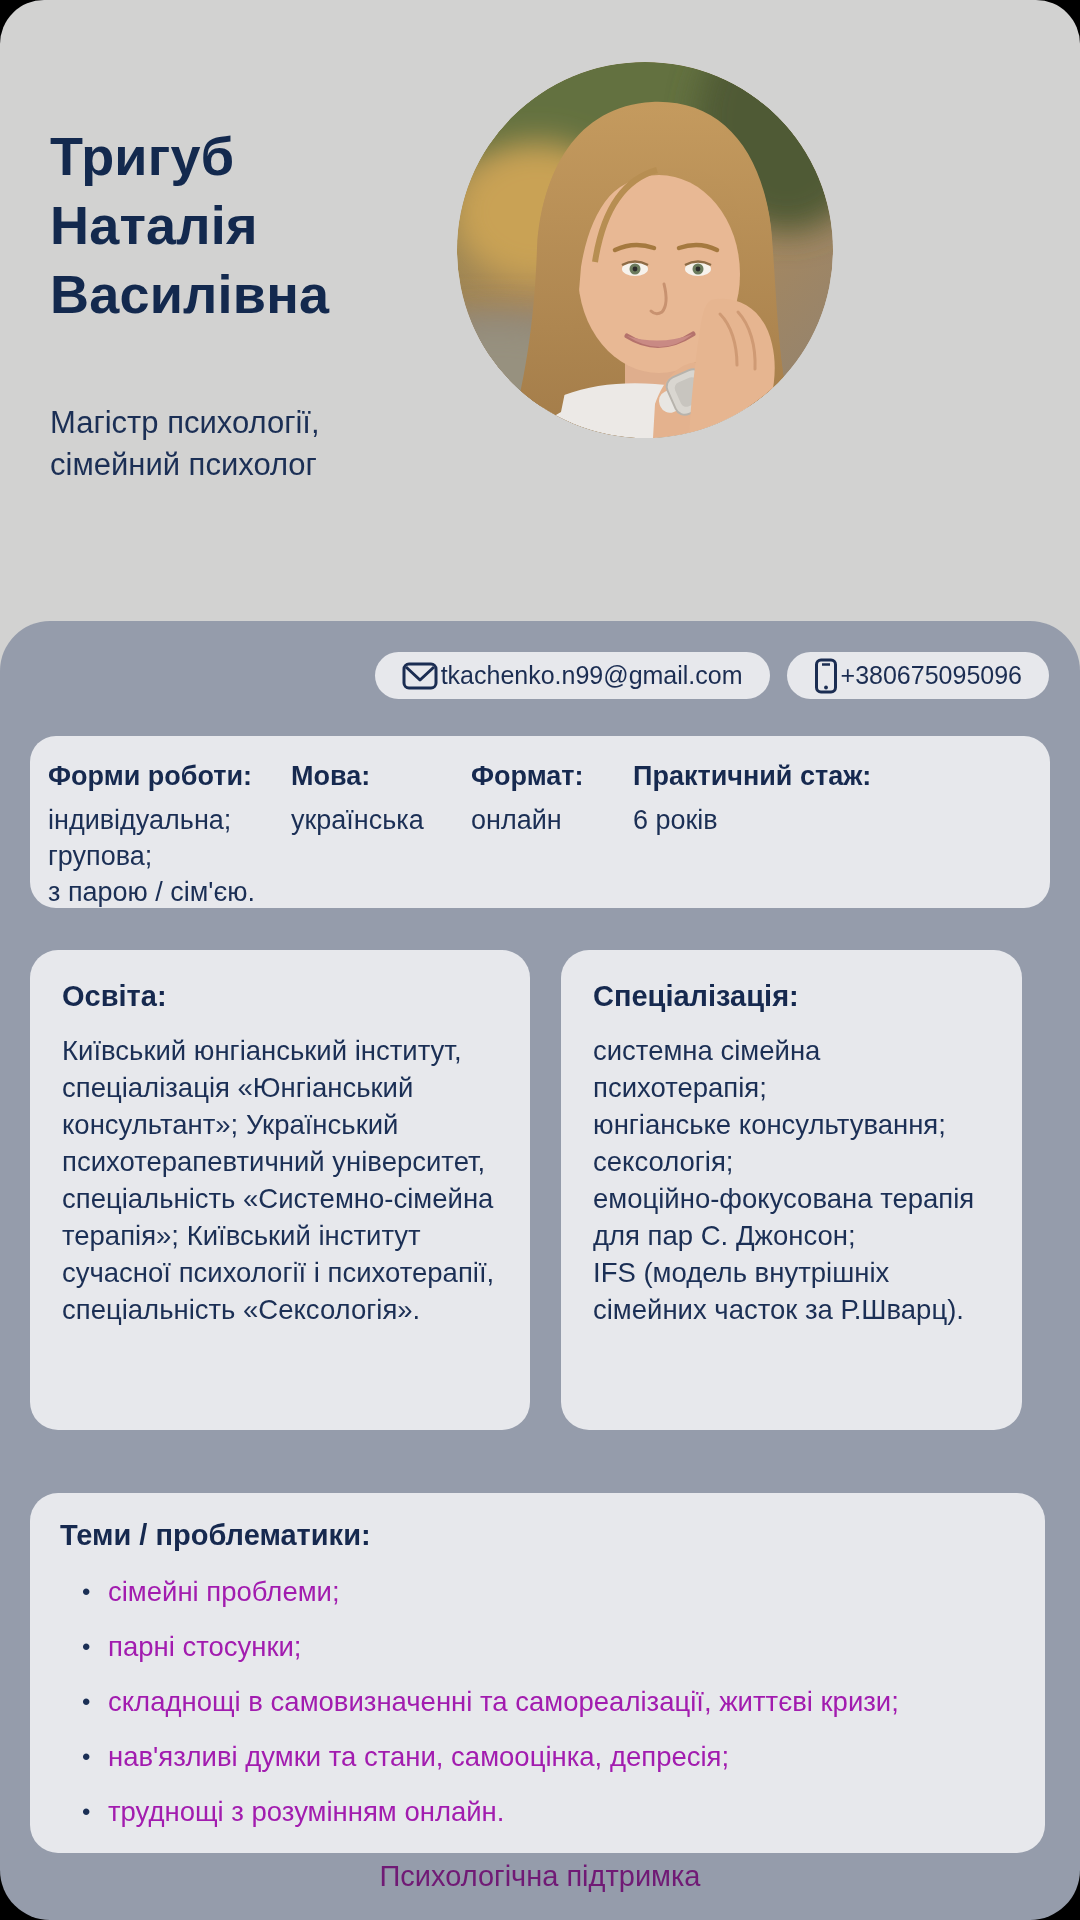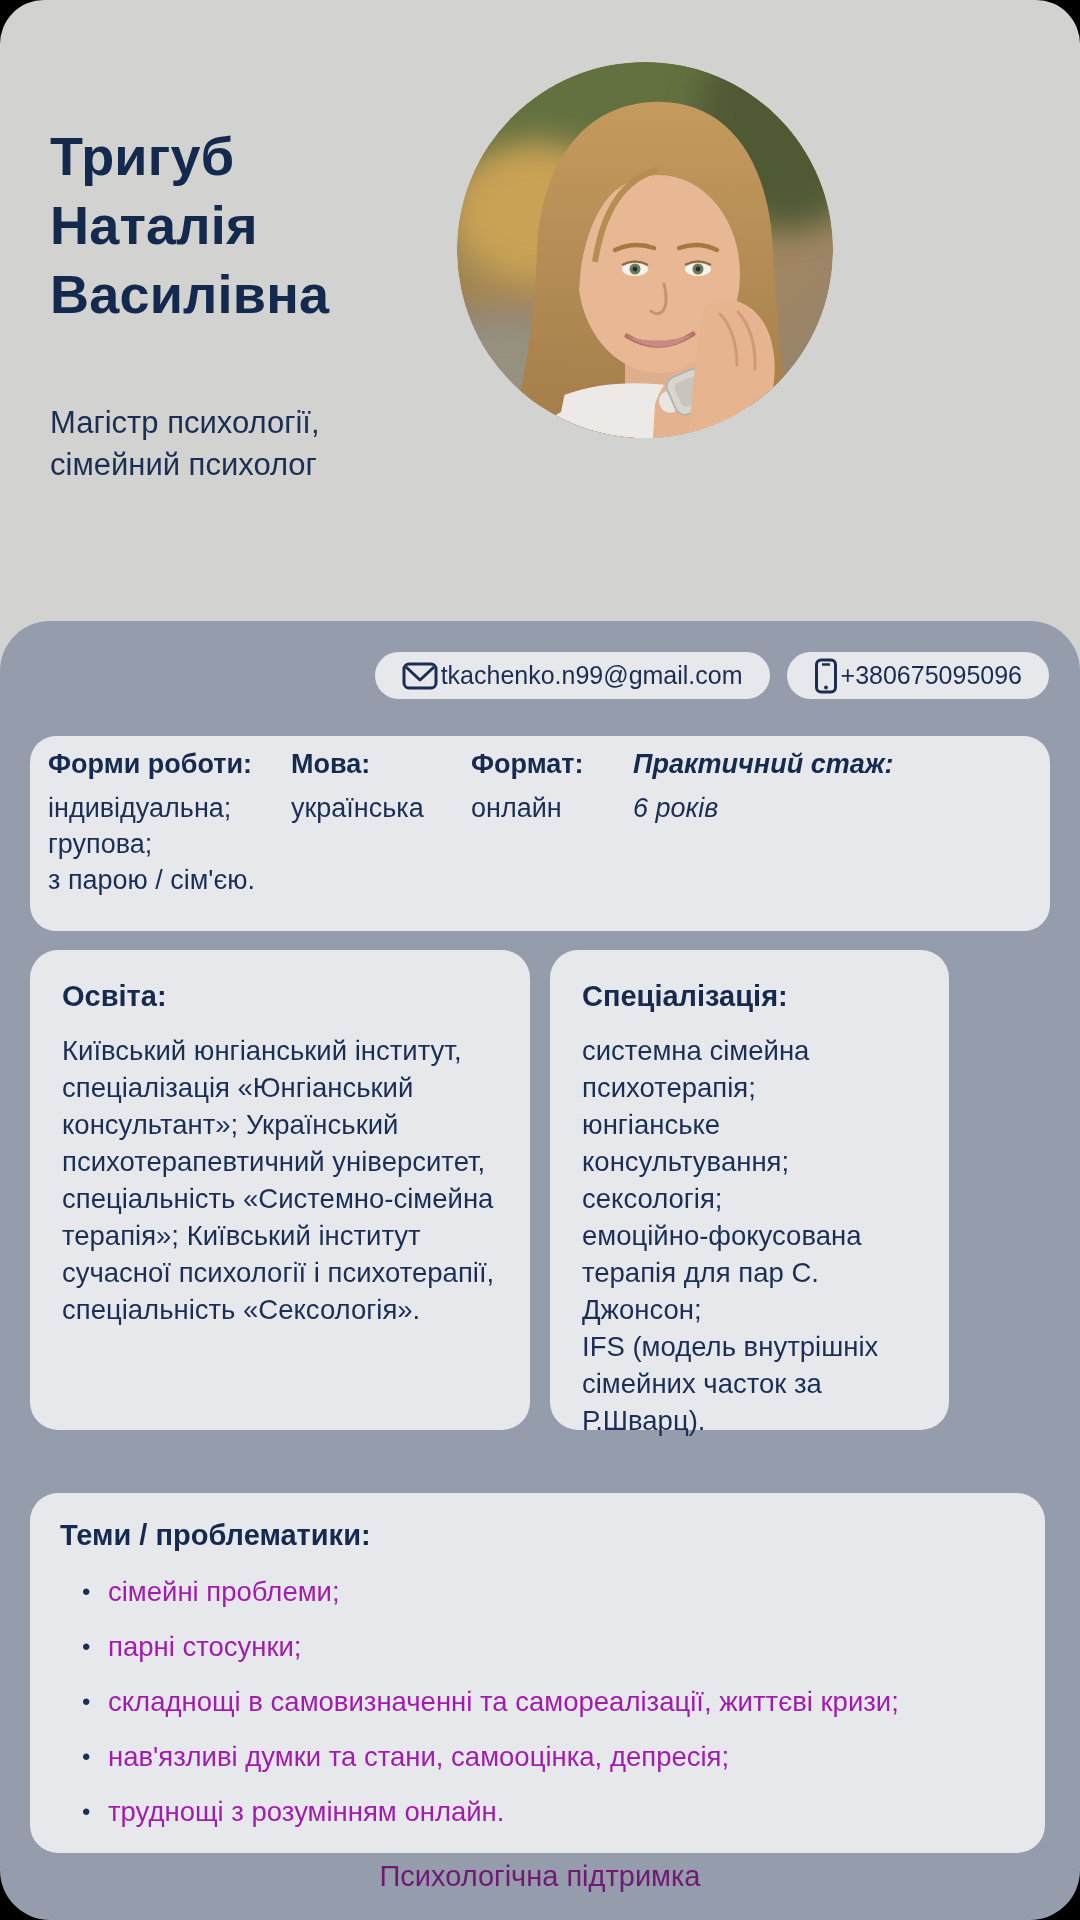--- a/index.html
+++ b/index.html
@@ -39,34 +39,34 @@
   }
   .contacts{position:absolute;top:31px;right:31px;display:flex;gap:17px;}
   .pill{
     height:47px;border-radius:24px;background:#E7E8EC;
     display:flex;align-items:center;gap:3px;padding:0 27px;
     color:#1B2D52;font-size:25px;font-weight:500;cursor:pointer;
   }
   .pill svg{display:block;flex:0 0 auto;}
 
   .info-card{
-    position:absolute;left:30px;top:115px;width:1020px;height:195px;
+    position:absolute;left:30px;top:115px;width:1020px;height:172px;
     background:#E7E8EC;border-radius:26px;box-sizing:border-box;
-    padding:13px 0 0 18px;display:flex;
+    padding:25px 0 0 18px;display:flex;
   }
   .info-col{box-sizing:border-box;padding-right:10px;}
   .info-col.c1{width:243px;}
   .info-col.c2{width:180px;}
   .info-col.c3{width:162px;}
-  .info-col.c4{flex:1;font-style:italic;}
+  .info-col.c4{flex:1;}
   .info-label{font-size:27px;font-weight:700;color:#16294F;}
   .info-value{margin-top:10px;font-size:27px;line-height:36px;color:#1B2F55;white-space:pre-line;}
 
   .cards-row{
-    position:absolute;left:30px;top:329px;width:919px;display:flex;gap:20px;
+    position:absolute;left:30px;top:329px;width:992px;display:flex;gap:31px;
   }
   .card{
     background:#E7E8EC;border-radius:28px;box-sizing:border-box;
     height:480px;padding:30px 26px 0 32px;
   }
   .card.edu{width:500px;}
   .card.spec{flex:1;}
   .card-title{font-size:29px;font-weight:700;color:#16294F;}
   .card-body{margin-top:19px;font-size:27.5px;line-height:37px;color:#1B2F55;white-space:pre-line;}
 

